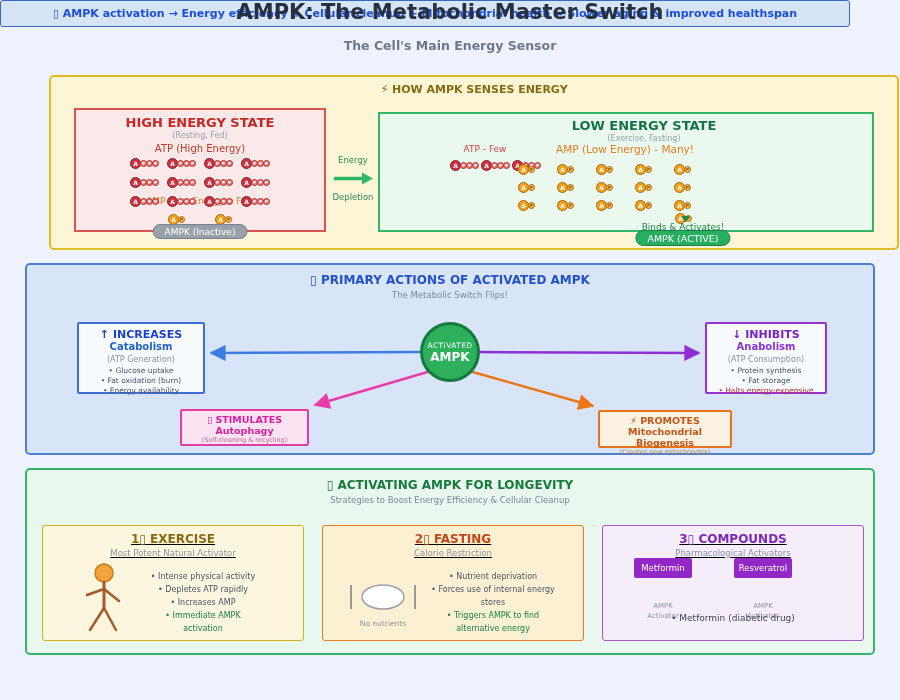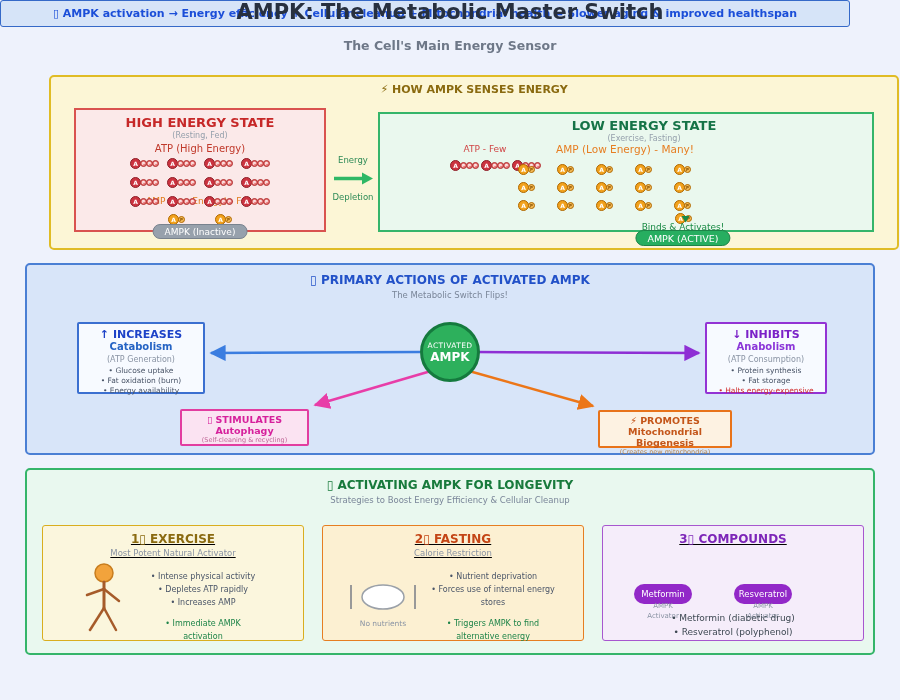--- a/index.html
+++ b/index.html
@@ -98,29 +98,29 @@
   .p3-header { left:0; top:8px; width:100%; text-align:center; font-size:12px; font-weight:bold; color:#187a3c; }
   .p3-sub    { left:0; top:25px; width:100%; text-align:center; font-size:8.5px; color:#7a8699; }
   .card { position:absolute; top:55px; width:262px; height:116px; border-radius:3px;text-decoration:underline; }
   .card-exercise  { left:15px;  background:#fbf6dd; border:1.5px solid #d9ae1f; }
   .card-fasting   { left:295px; background:#fcf0d2; border:1.5px solid #e67e22; }
   .card-compounds { left:575px; background:#f5edfa; border:1.5px solid #a757cf; }
   .card-title { margin-top:6px; text-align:center; font-size:12px; font-weight:bold; }
   .card-sub   { text-align:center; font-size:8.5px; color:#8a94a4; margin-top:2px; }
   .ex-t { color:#8a6a10; } .fa-t { color:#c44515; } .co-t { color:#7d26b8; }
   .card-bullets { position:absolute; font-size:8px; color:#4a5568; line-height:13px; text-align:center; }
-  .hl-green { color:#1e8449; margin:8px auto; }
+  .hl-green { color:#1e8449; margin:0 auto; }
   .ex-bullets { left:75px; top:44px; width:170px; }
   .ex-bullets .hl-green { max-width:112px; }
   .fa-bullets { left:100px; top:44px; width:140px; }
   .fa-bullets .hl-green { max-width:132px; }
   .stick-svg { left:35px; top:33px; }
   .plate-svg { left:24px; top:55px; }
   .plate-cap { left:24px; top:93px; width:72px; text-align:center; font-size:7.5px; color:#8a94a4; }
-  .pill { position:absolute; top:58px; width:58px; height:20px; background:#9228c8; border-radius:10px;
+  .pill { position:absolute; top:32px; width:58px; height:20px; background:#9228c8; border-radius:2px;
           color:#fff; font-size:8.5px; display:flex; align-items:center; justify-content:center; }
   .pill-1 { left:31px; } .pill-2 { left:131px; }
   .pill-cap { position:absolute; top:75px; width:80px; text-align:center; font-size:7px; color:#8a94a4; line-height:10px; }
   .cap-1 { left:20px; } .cap-2 { left:120px; }
   .co-bullets { left:30px; top:86px; width:200px; font-size:9px; color:#3d4852; line-height:13.5px; z-index:1; }
 </style>
 </head>
 <body>
 
 <div class="abs page-title">AMPK: The Metabolic Master Switch</div>
@@ -440,32 +440,32 @@
     <div class="abs plate-cap">No nutrients</div>
     <div class="card-bullets fa-bullets">
       <div>• Nutrient deprivation</div>
       <div>• Forces use of internal energy stores</div>
       <div class="hl-green">• Triggers AMPK to find alternative energy</div>
     </div>
   </div>
 
   <div class="card card-compounds">
     <div class="card-title co-t">3▯ COMPOUNDS</div>
+    <div class="card-sub">Pharmacological Activators</div>
     <div class="pill pill-1">Metformin</div>
     <div class="pill pill-2">Resveratrol</div>
     <div class="pill-cap cap-1">
       <div>AMPK</div>
       <div>Activator</div>
     </div>
     <div class="pill-cap cap-2">
       <div>AMPK</div>
       <div>Activator</div>
     </div>
     <div class="card-bullets co-bullets">
       <div>• Metformin (diabetic drug)</div>
-      <div>• Resveratrol (polyphenol)</div>
     </div>
   </div>
 </section>
 
 <footer class="footer-bar">
   <span>▯ AMPK activation → Energy efficiency + Cellular cleanup + Mitochondrial health = Slower aging &amp; improved healthspan</span>
 </footer>
 
 </body></html>

